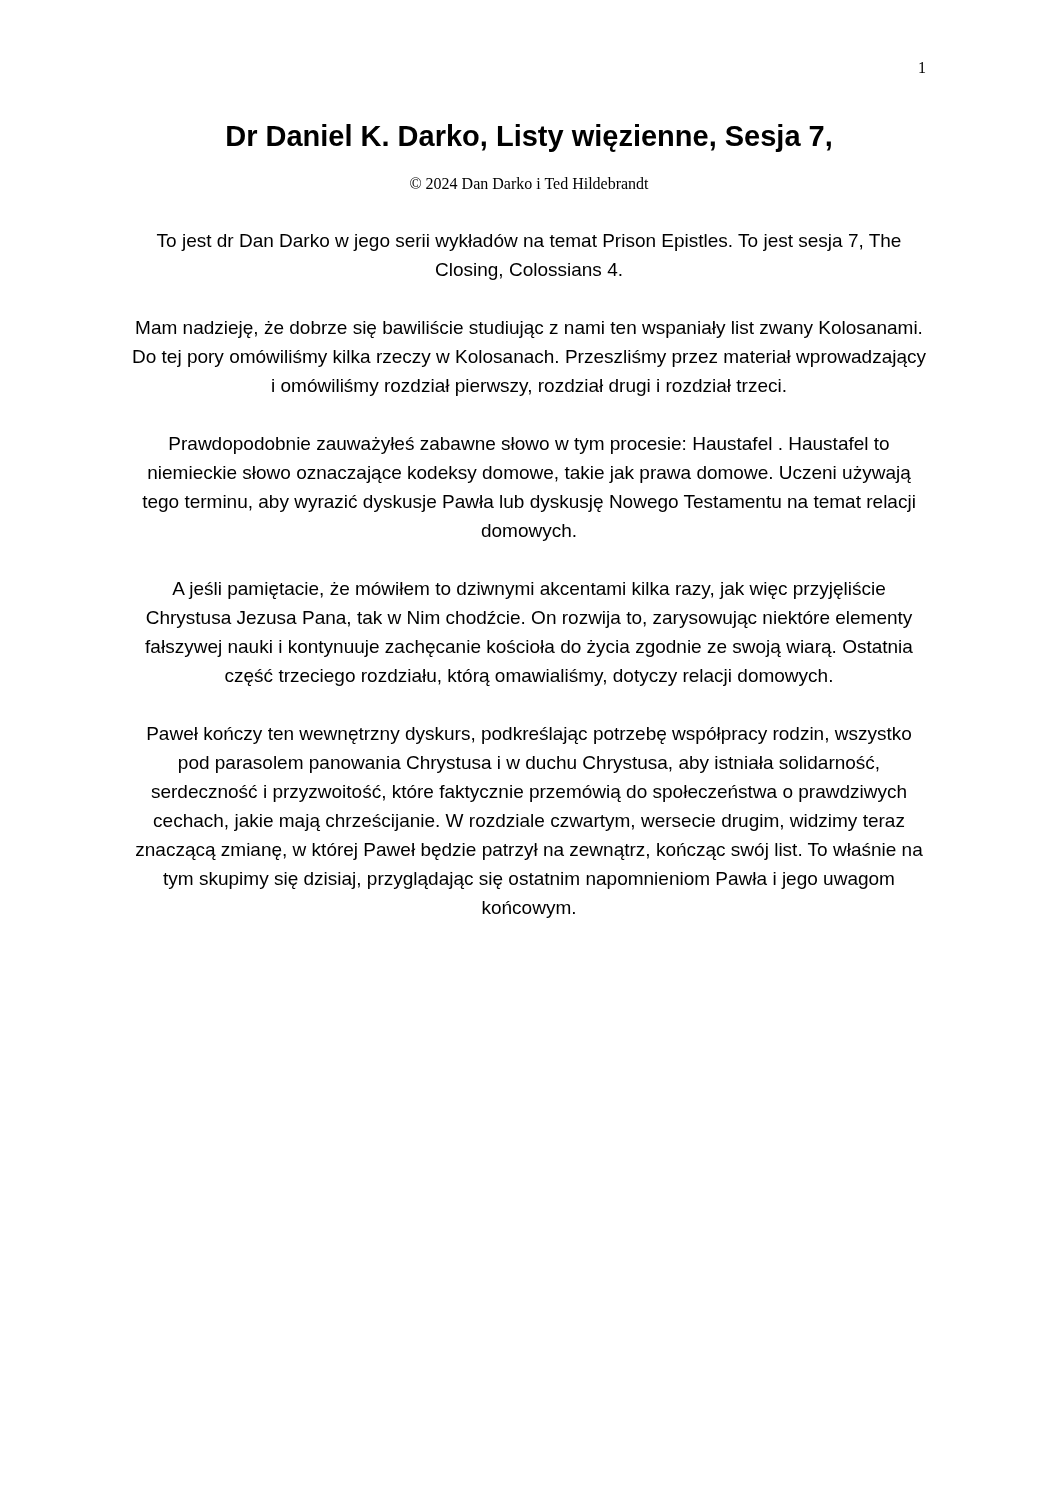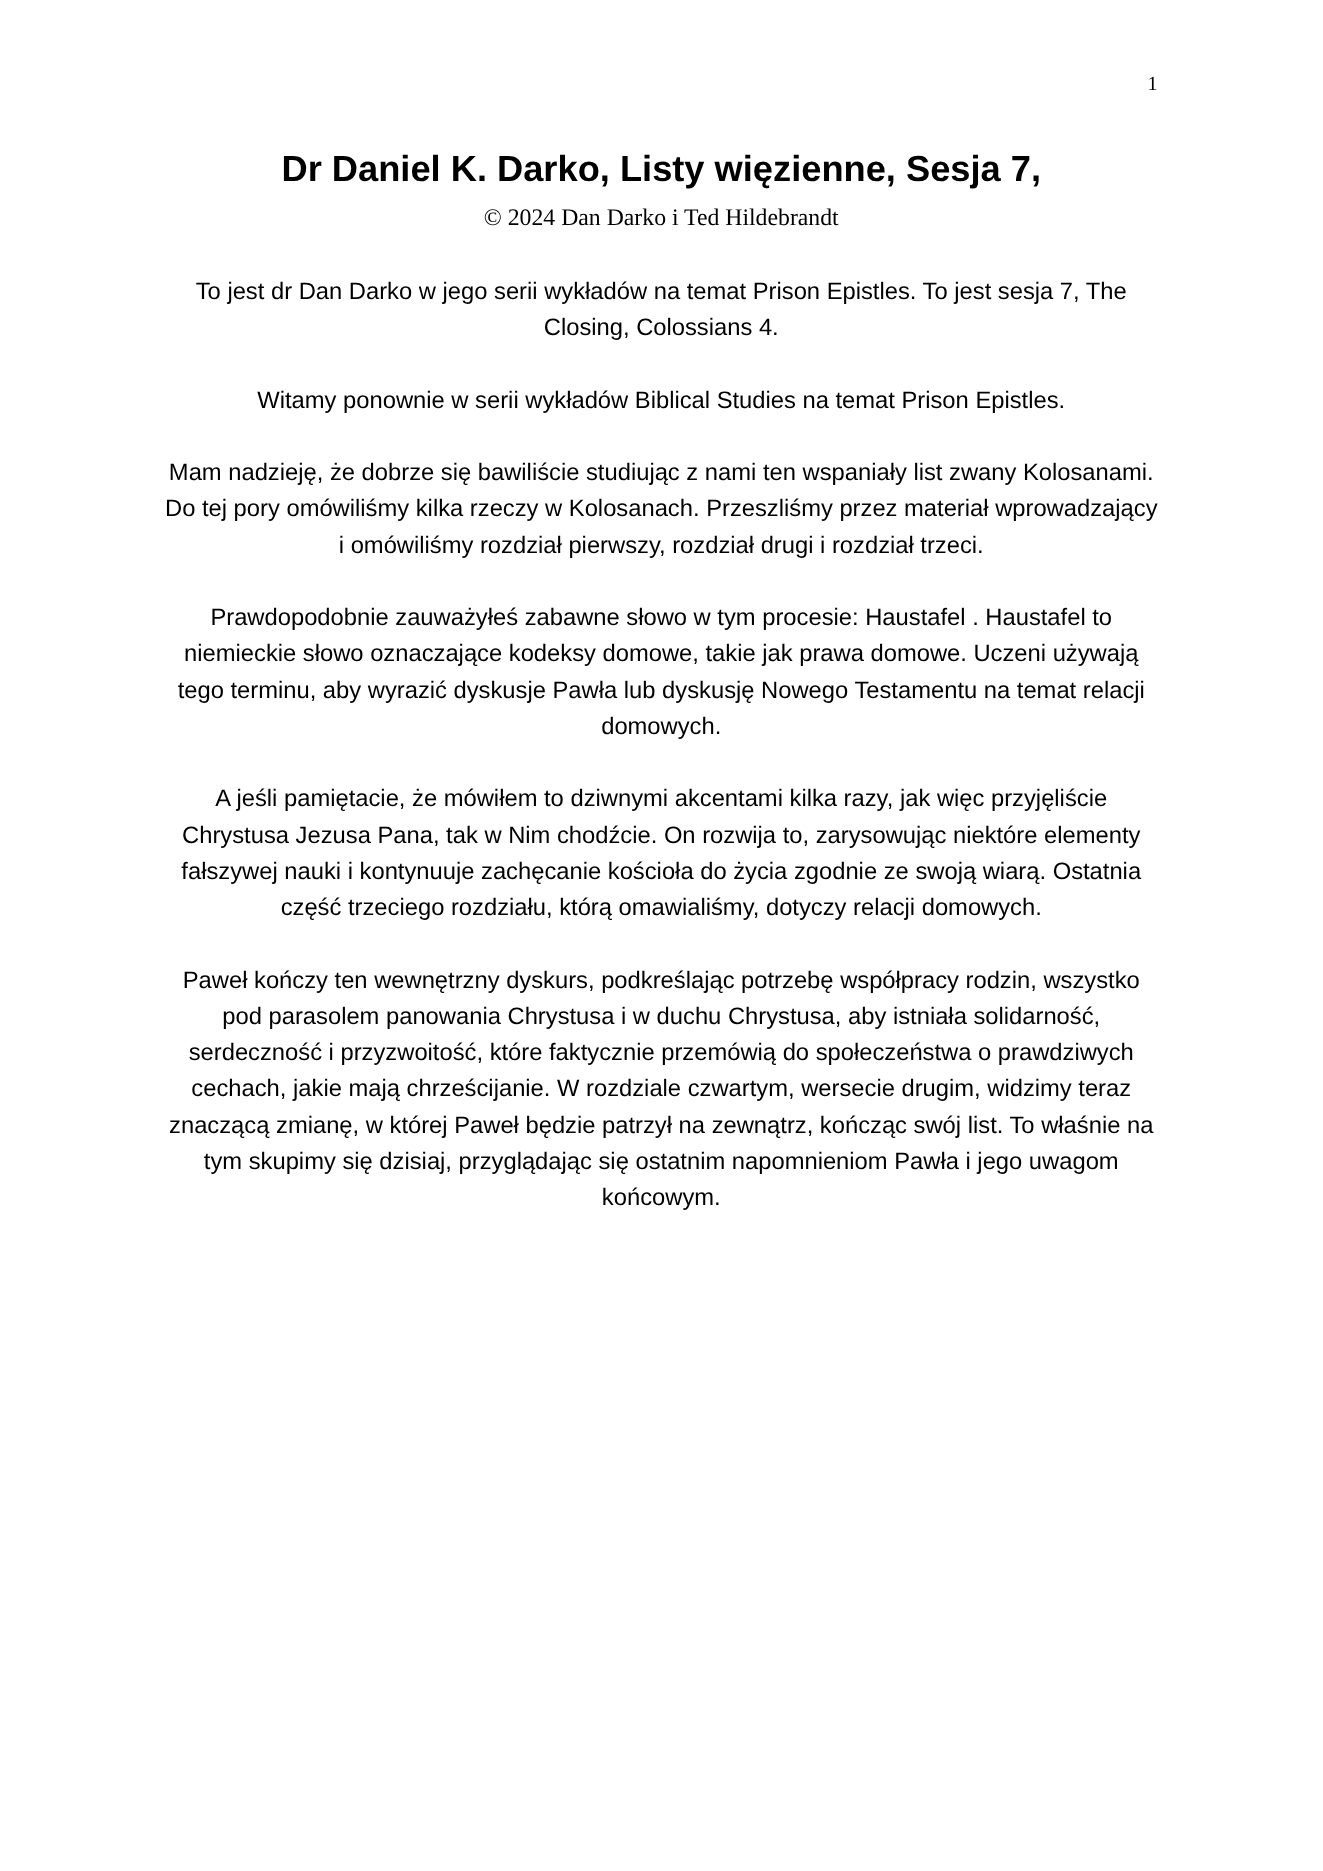--- a/index.html
+++ b/index.html
@@ -25,33 +25,33 @@
   .page-number {
     text-align: right;
     font-family: "Liberation Serif", serif;
     font-size: 16px;
     line-height: 1.2;
     padding-right: 4px;
     margin-bottom: 40px;
   }
   .title-block {
     text-align: center;
-    margin-bottom: 6px;
+    margin-bottom: 17px;
   }
   .title-line {
     font-family: "Liberation Sans", sans-serif;
     font-weight: 700;
     font-size: 29px;
     line-height: 1.35;
     color: #000000;
   }
   .copyright {
     text-align: center;
     font-family: "Liberation Serif", serif;
-    font-size: 19px;
+    font-size: 16px;
     line-height: 1.4;
     margin-bottom: 30px;
   }
   .body-text p {
     font-family: "Liberation Sans", sans-serif;
     font-size: 19px;
     line-height: 29px;
     margin: 0 0 29px 0;
     text-align: center;
   }
@@ -64,20 +64,19 @@
   <div class="page-number">1</div>
 
   <div class="title-block">
     <div class="title-line">Dr Daniel K. Darko, Listy więzienne, Sesja 7,</div>
   </div>
 
   <div class="copyright">© 2024 Dan Darko i Ted Hildebrandt</div>
 
   <div class="body-text">
     <p>To jest dr Dan Darko w jego serii wykładów na temat Prison Epistles. To jest sesja 7, The Closing, Colossians 4.</p>
-    <p>Witamy ponownie w serii wykładów Biblical Studies na temat Prison Epistles.</p>
     <p>Mam nadzieję, że dobrze się bawiliście studiując z nami ten wspaniały list zwany Kolosanami. Do tej pory omówiliśmy kilka rzeczy w Kolosanach. Przeszliśmy przez materiał wprowadzający i omówiliśmy rozdział pierwszy, rozdział drugi i rozdział trzeci.</p>
     <p>Prawdopodobnie zauważyłeś zabawne słowo w tym procesie: Haustafel . Haustafel to niemieckie słowo oznaczające kodeksy domowe, takie jak prawa domowe. Uczeni używają tego terminu, aby wyrazić dyskusje Pawła lub dyskusję Nowego Testamentu na temat relacji domowych.</p>
     <p>A jeśli pamiętacie, że mówiłem to dziwnymi akcentami kilka razy, jak więc przyjęliście Chrystusa Jezusa Pana, tak w Nim chodźcie. On rozwija to, zarysowując niektóre elementy fałszywej nauki i kontynuuje zachęcanie kościoła do życia zgodnie ze swoją wiarą. Ostatnia część trzeciego rozdziału, którą omawialiśmy, dotyczy relacji domowych.</p>
     <p>Paweł kończy ten wewnętrzny dyskurs, podkreślając potrzebę współpracy rodzin, wszystko pod parasolem panowania Chrystusa i w duchu Chrystusa, aby istniała solidarność, serdeczność i przyzwoitość, które faktycznie przemówią do społeczeństwa o prawdziwych cechach, jakie mają chrześcijanie. W rozdziale czwartym, wersecie drugim, widzimy teraz znaczącą zmianę, w której Paweł będzie patrzył na zewnątrz, kończąc swój list. To właśnie na tym skupimy się dzisiaj, przyglądając się ostatnim napomnieniom Pawła i jego uwagom końcowym.</p>
   </div>
 
 </div>
 
 </body></html>

